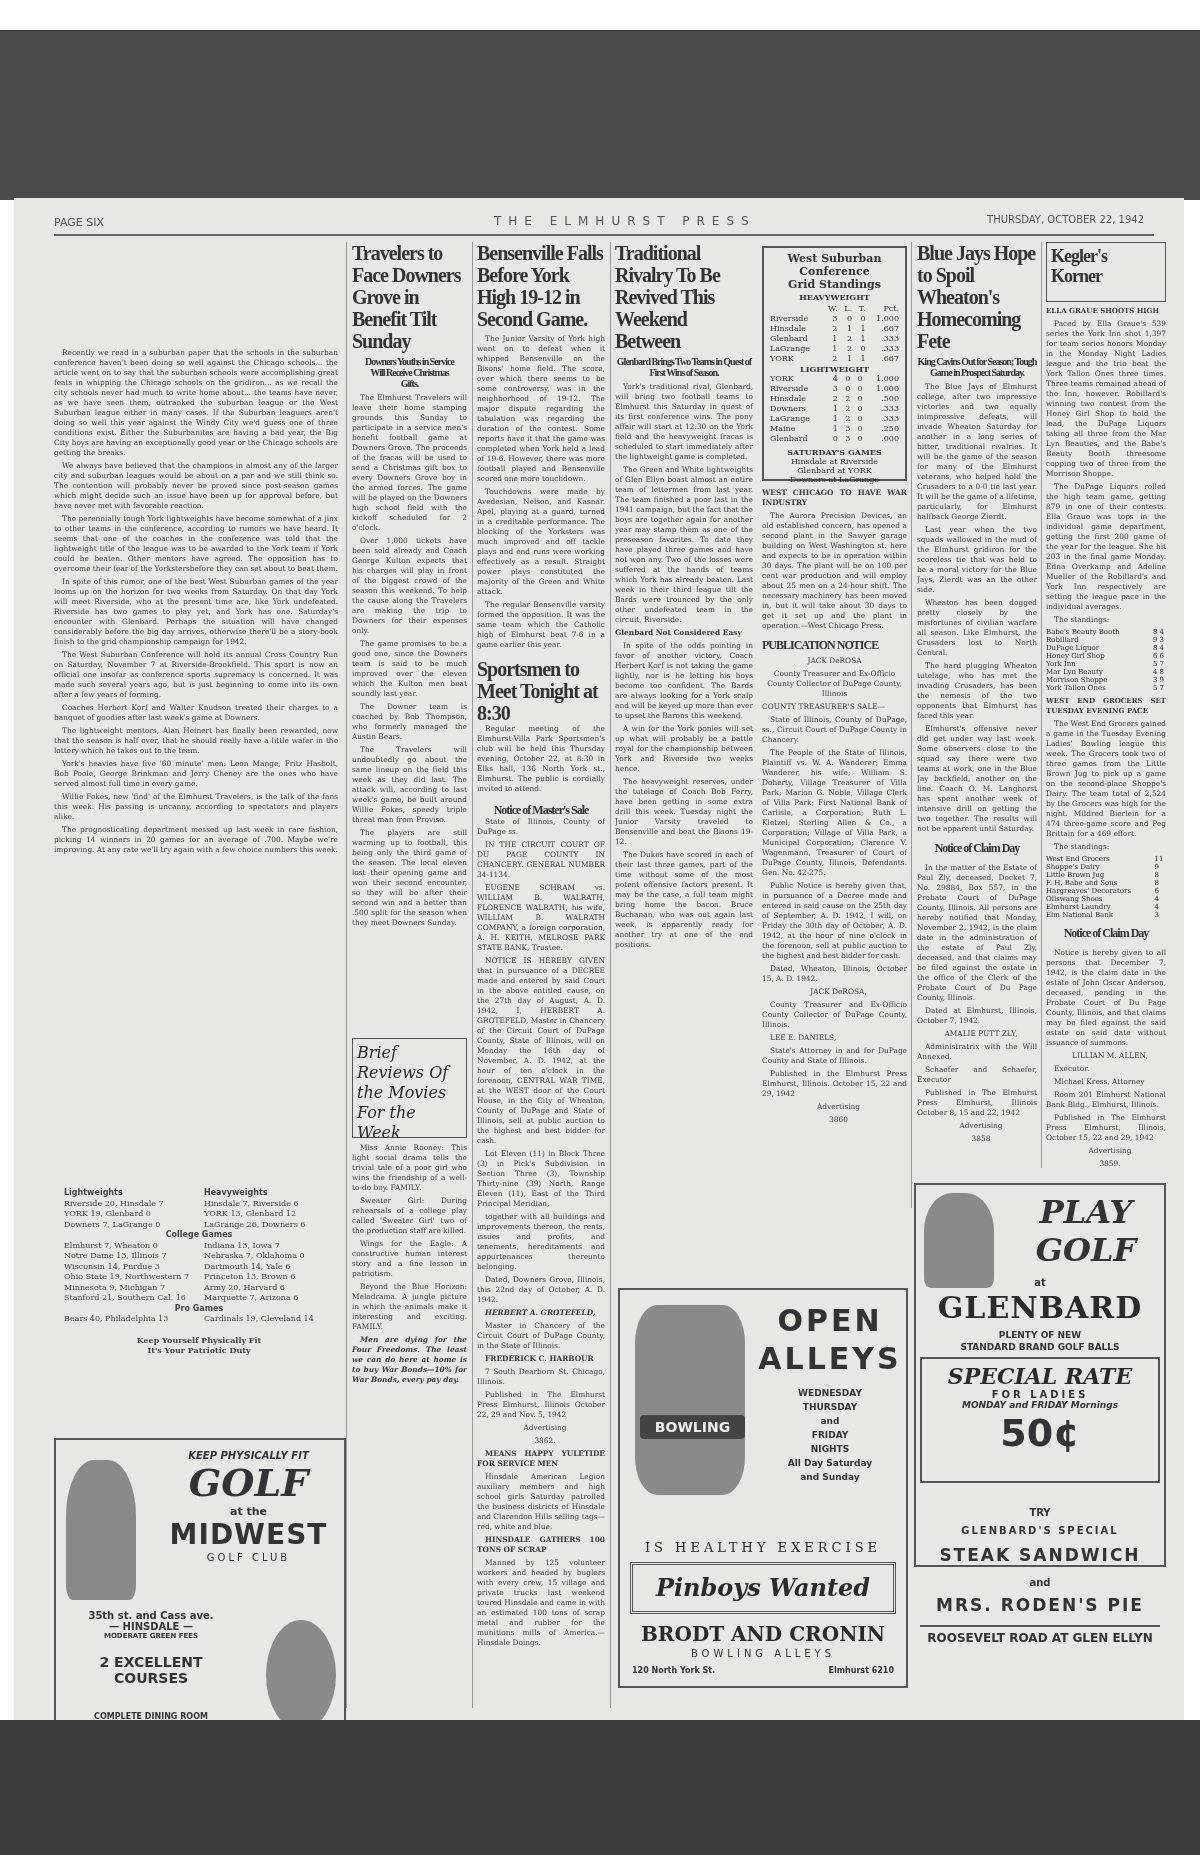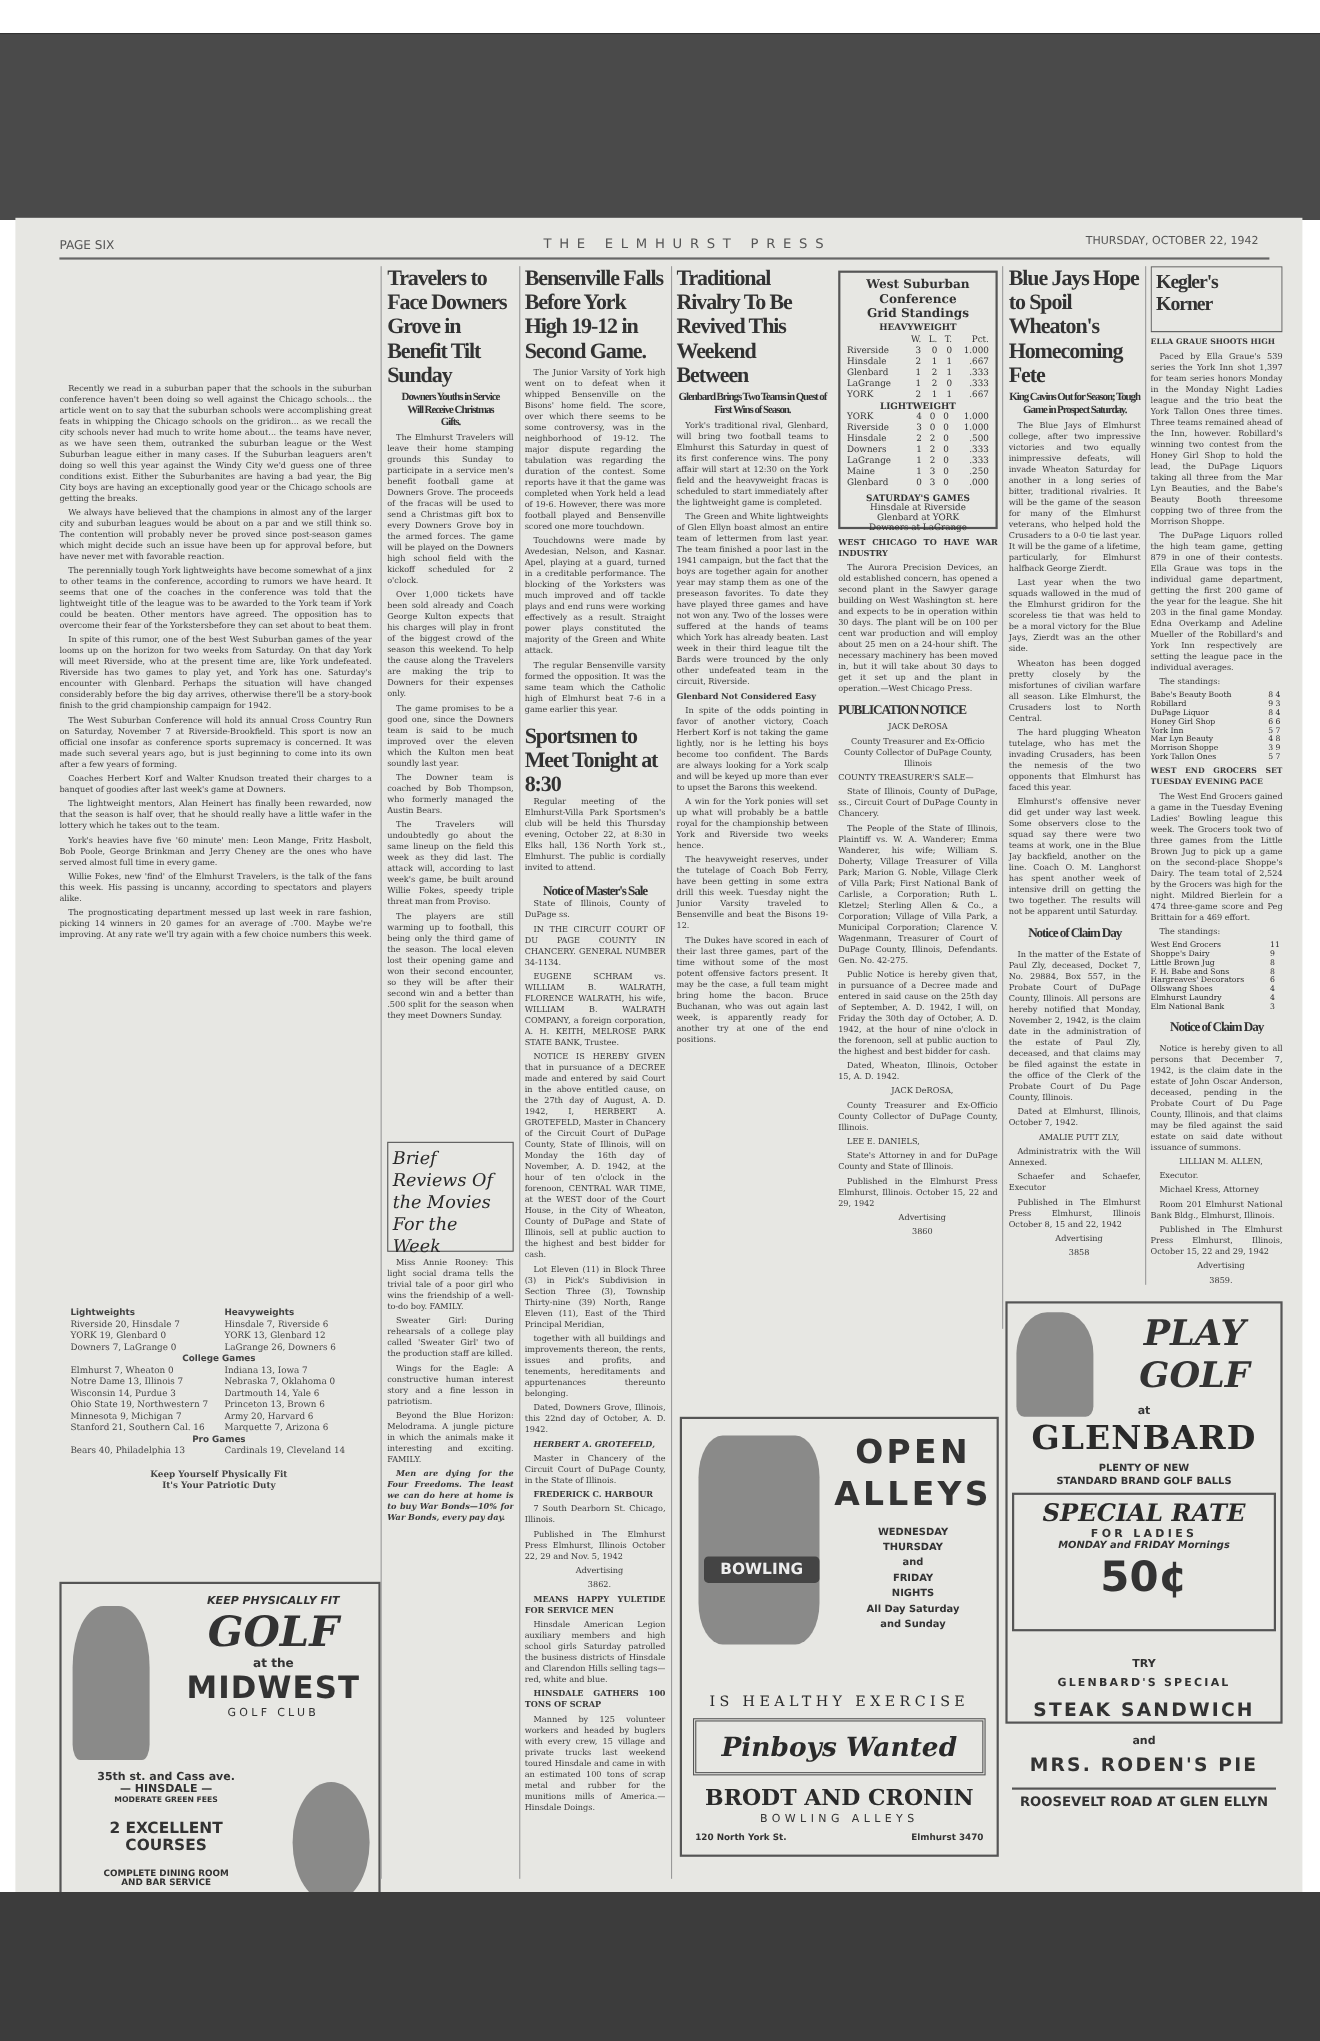--- a/index.html
+++ b/index.html
@@ -106,21 +106,21 @@
       <div style="font-family:'DejaVu Serif',serif; font-size:38px; font-weight:bold; font-style:italic; line-height:44px;">GOLF</div>
       <div style="font-size:11px; font-weight:bold;">at the</div>
       <div style="font-size:28px; font-weight:bold; line-height:34px; letter-spacing:1px;">MIDWEST</div>
       <div style="font-size:10px; letter-spacing:3px;">GOLF CLUB</div>
     </div>
     <div class="ad-text" style="position:absolute; left:10px; top:170px; width:170px;">
       <div style="font-size:10px; font-weight:bold;">35th st. and Cass ave.</div>
       <div style="font-size:10px; font-weight:bold;">— HINSDALE —</div>
       <div style="font-size:7px; font-weight:bold;">MODERATE GREEN FEES</div>
       <div style="font-size:14px; font-weight:bold; margin-top:14px;">2 EXCELLENT COURSES</div>
-      <div style="font-size:8px; font-weight:bold; margin-top:12px;">COMPLETE DINING ROOM</div>
+      <div style="font-size:8px; font-weight:bold; margin-top:26px;">COMPLETE DINING ROOM</div>
       <div style="font-size:8px; font-weight:bold;">AND BAR SERVICE</div>
     </div>
     <div class="illus" style="left:210px; top:180px; width:70px; height:110px; border-radius:50%;"></div>
   </div>
 
   <div class="vline" style="left:332px;"></div>
 
   <div class="col" style="left:338px; width:115px;">
     <div class="hl" style="font-size:20px;">Travelers to Face Downers Grove in Benefit Tilt Sunday</div>
     <div class="hl" style="font-size:10px; margin:4px 12px; text-align:center;">Downers Youths in Service Will Receive Christmas Gifts.</div>
@@ -478,21 +478,21 @@
         <div>NIGHTS</div>
         <div>All Day Saturday</div>
         <div>and Sunday</div>
       </div>
     </div>
     <div style="position:absolute; left:0; right:0; top:250px; text-align:center; font-family:'DejaVu Serif',serif; letter-spacing:4px; font-size:13px;">IS HEALTHY EXERCISE</div>
     <div style="position:absolute; left:10px; right:10px; top:272px; height:52px; border:3px double #555; text-align:center; font-family:'DejaVu Serif',serif; font-style:italic; font-weight:bold; font-size:24px; line-height:46px;">Pinboys Wanted</div>
     <div style="position:absolute; left:0; right:0; top:332px; text-align:center; font-family:'DejaVu Serif',serif; font-weight:bold; font-size:20px;">BRODT AND CRONIN</div>
     <div class="ad-text" style="position:absolute; left:0; right:0; top:358px; font-size:10px; letter-spacing:4px;">BOWLING ALLEYS</div>
     <div class="ad-text" style="position:absolute; left:12px; top:376px; font-size:8px; font-weight:bold;">120 North York St.</div>
-    <div class="ad-text" style="position:absolute; right:12px; top:376px; font-size:8px; font-weight:bold;">Elmhurst 3470</div>
+    <div class="ad-text" style="position:absolute; right:12px; top:376px; font-size:8px; font-weight:bold;">Elmhurst 6210</div>
   </div>
 
   <div class="box" style="left:900px; top:985px; width:252px; height:384px;">
     <div class="illus" style="left:8px; top:8px; width:70px; height:95px;"></div>
     <div class="ad-text" style="position:absolute; left:95px; top:8px; width:150px; font-family:'DejaVu Serif',serif; font-style:italic; font-weight:bold; font-size:32px; line-height:38px;">
       <div>PLAY</div>
       <div>GOLF</div>
     </div>
     <div class="ad-text" style="position:absolute; left:0; right:0; top:92px; font-size:10px; font-weight:bold;">at</div>
     <div style="position:absolute; left:0; right:0; top:105px; text-align:center; font-family:'DejaVu Serif',serif; font-weight:bold; font-size:30px; letter-spacing:1px;">GLENBARD</div>

